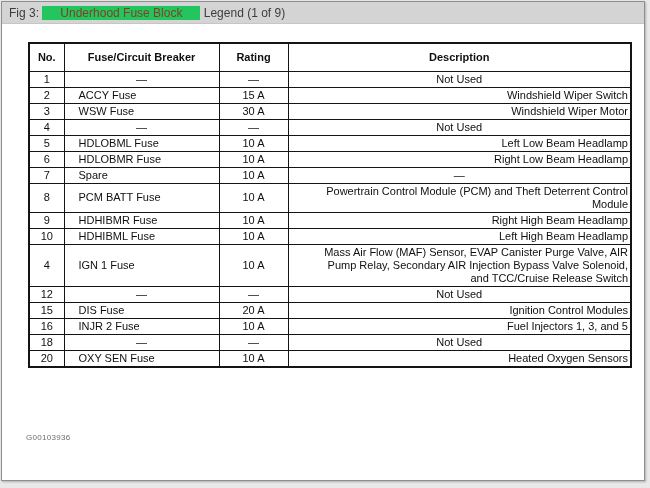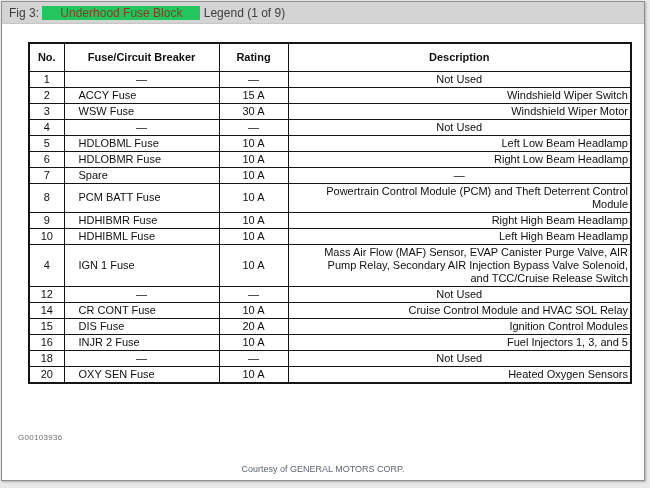--- a/index.html
+++ b/index.html
@@ -53,21 +53,21 @@
     font-weight: bold;
     text-align: center;
     height: 28px;
   }
   td.no     { text-align: center; }
   td.fuse   { text-align: left; padding-left: 14px; }
   td.rating { text-align: center; }
   td.desc   { text-align: right; padding-left: 18px; }
   td.c      { text-align: center; padding-left: 2px; }
   .figure-code {
-    position: absolute; left: 16px; top: 431px;
+    position: absolute; left: 24px; top: 431px;
     font-size: 8px; color: #6e6e6e;
     letter-spacing: 0.3px;
   }
   .courtesy {
     position: absolute; left: 0; top: 462px; width: 100%;
     text-align: center;
     font-size: 9px; color: #5b6570;
   }
 </style>
 </head>
@@ -171,26 +171,20 @@
     </tr>
 
     <tr>
       <td class="no">12</td>
       <td class="fuse c">—</td>
       <td class="rating">—</td>
       <td class="desc c">Not Used</td>
     </tr>
 
 
-    <tr>
-      <td class="no">14</td>
-      <td class="fuse">CR CONT Fuse</td>
-      <td class="rating">10 A</td>
-      <td class="desc">Cruise Control Module and HVAC SOL Relay</td>
-    </tr>
 
     <tr>
       <td class="no">15</td>
       <td class="fuse">DIS Fuse</td>
       <td class="rating">20 A</td>
       <td class="desc">Ignition Control Modules</td>
     </tr>
 
     <tr>
       <td class="no">16</td>
@@ -211,15 +205,14 @@
     <tr>
       <td class="no">20</td>
       <td class="fuse">OXY SEN Fuse</td>
       <td class="rating">10 A</td>
       <td class="desc">Heated Oxygen Sensors</td>
     </tr>
   </tbody>
   </table>
 
   <div class="figure-code">G00103936</div>
-  <div class="courtesy">Courtesy of GENERAL MOTORS CORP.</div>
 
 </div>
 
 </body></html>

